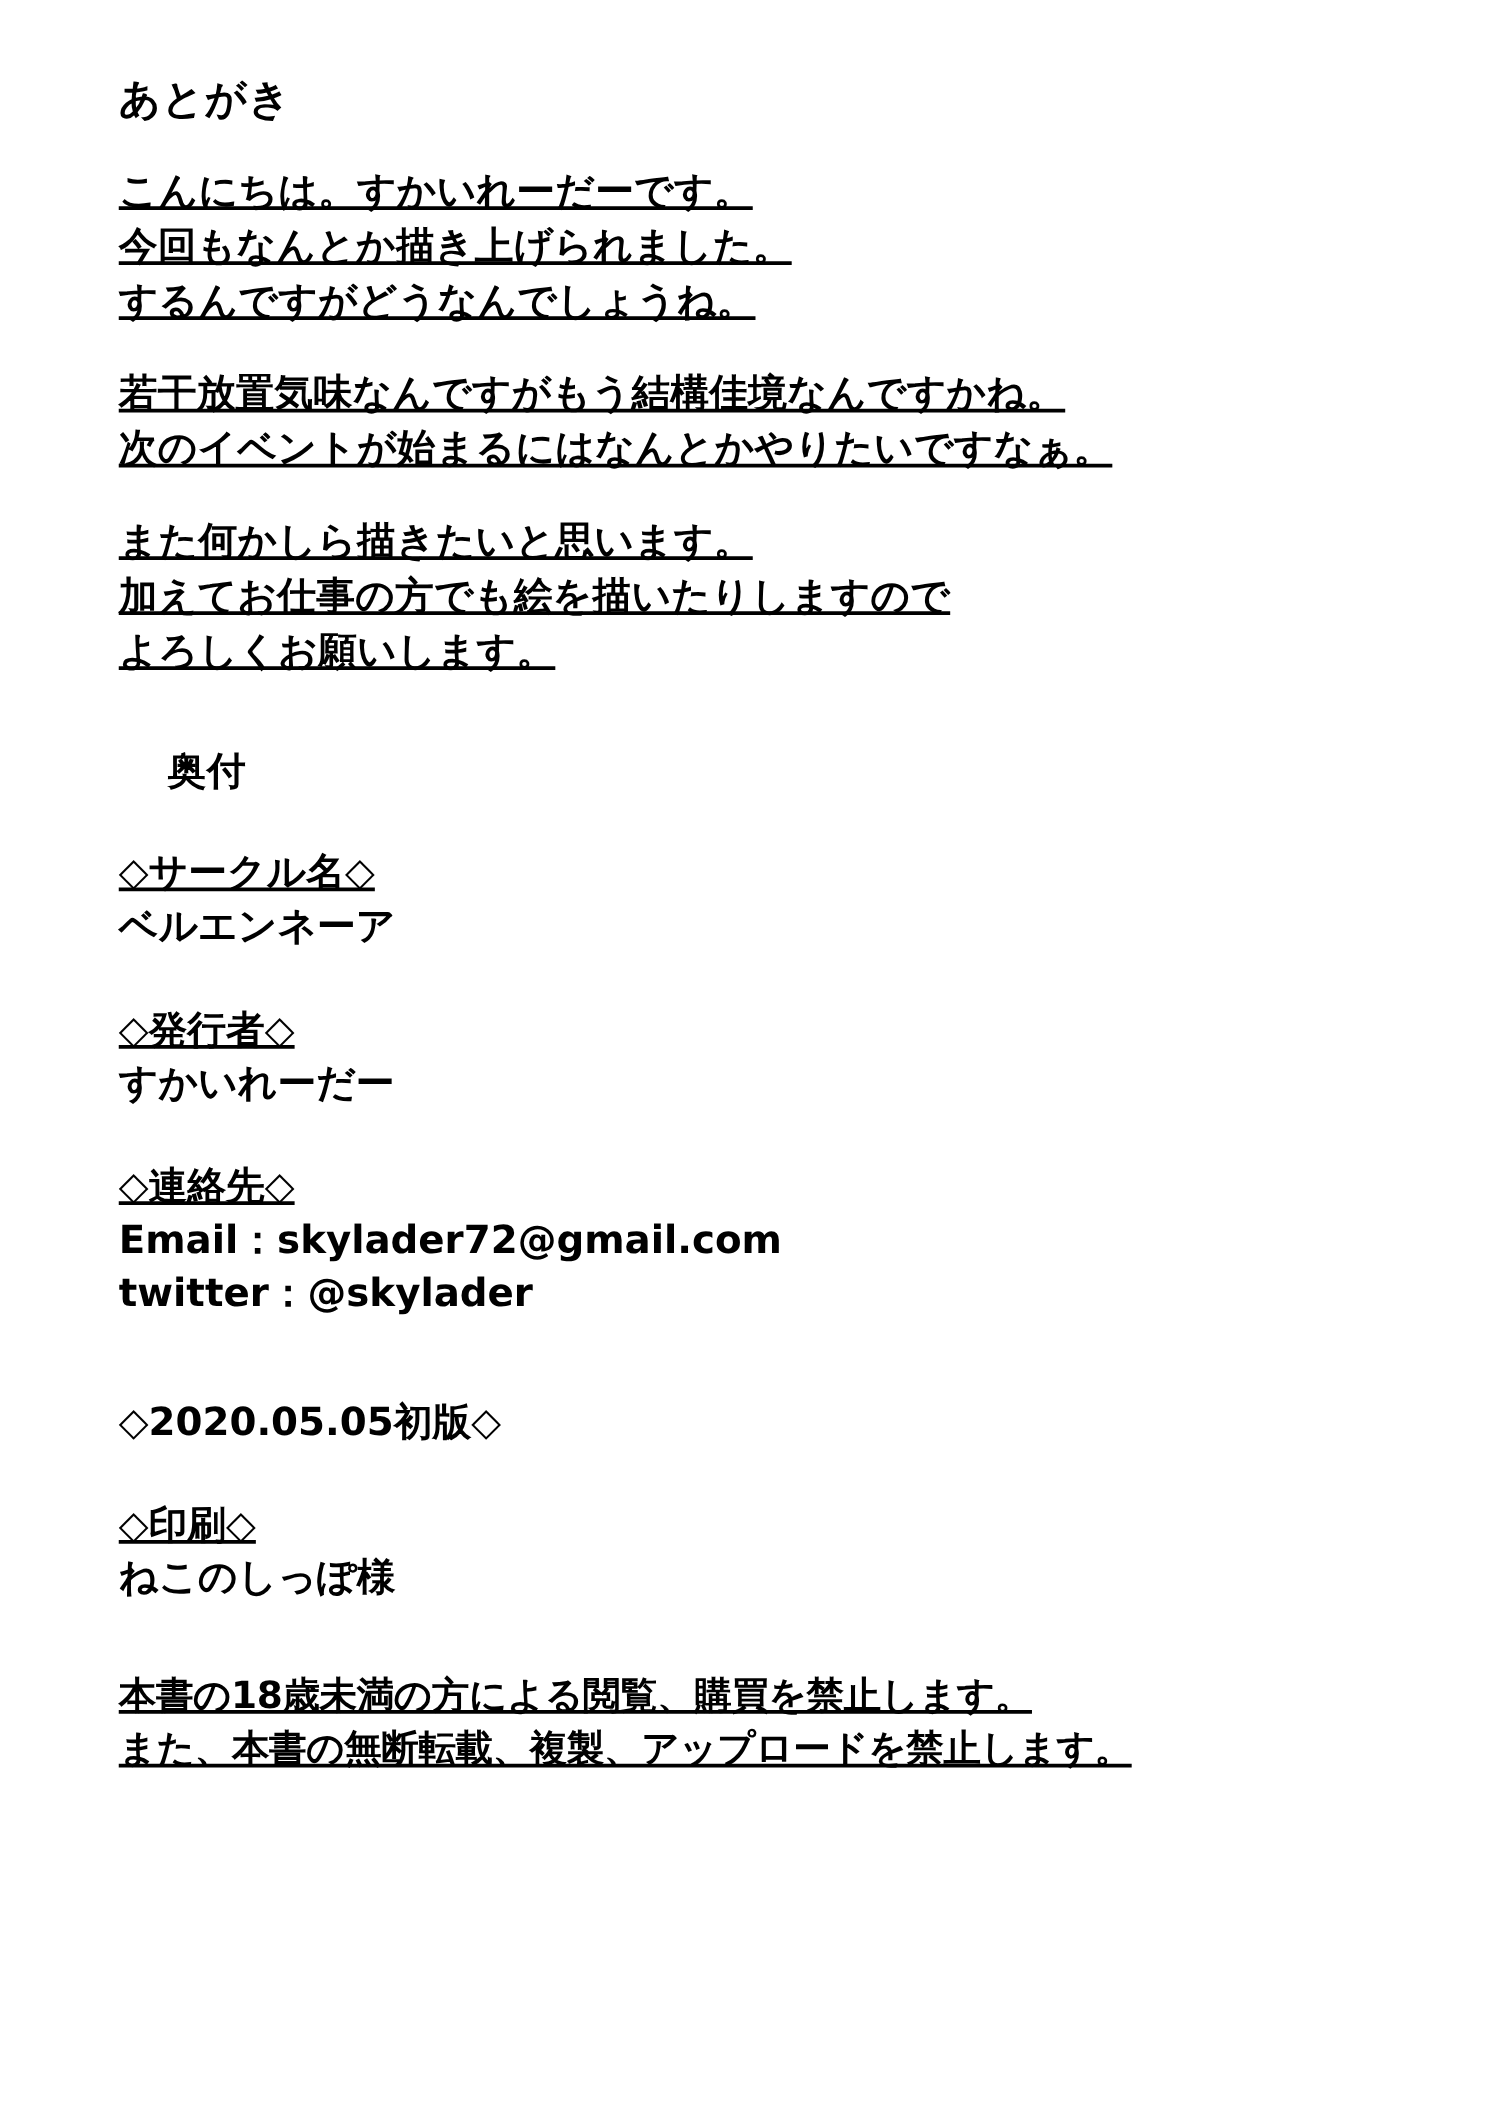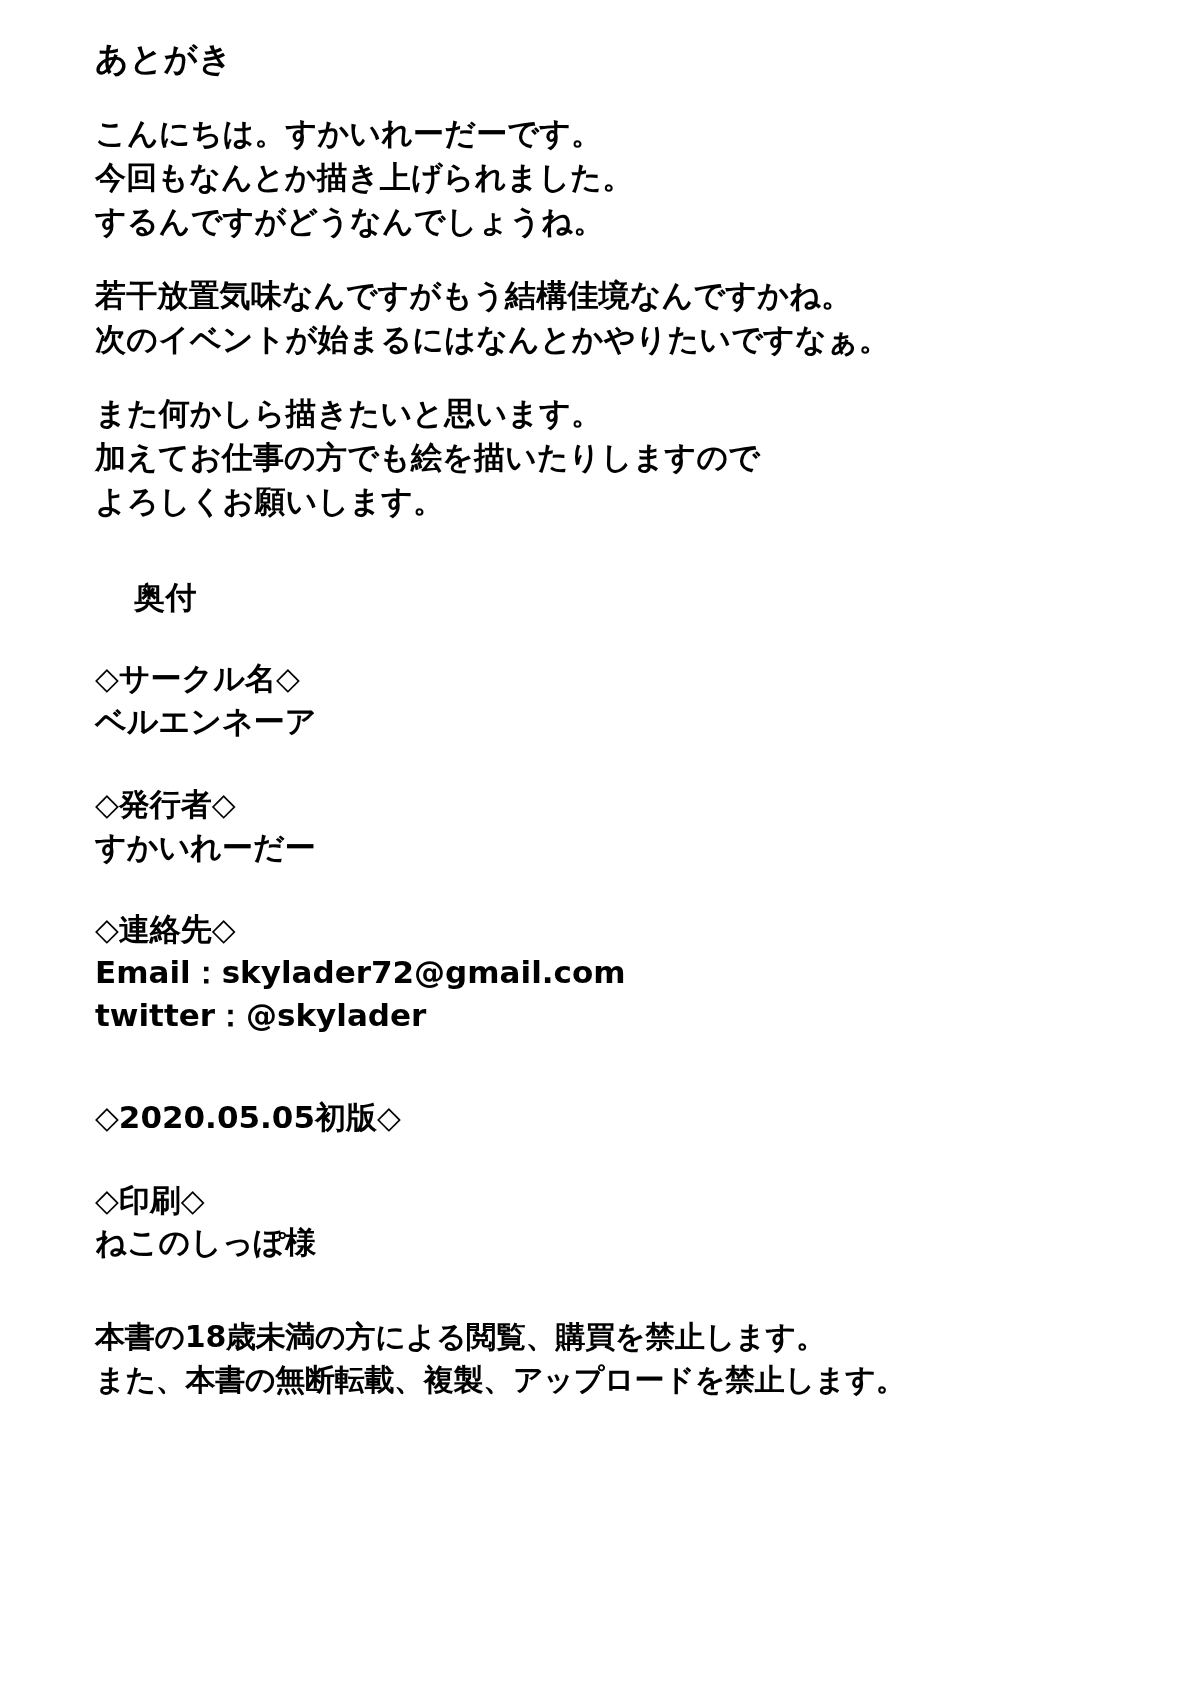--- a/index.html
+++ b/index.html
@@ -12,55 +12,57 @@
     height: 1691px;
     font-family: "DejaVu Sans", "Liberation Sans", sans-serif;
     color: #000000;
     overflow: hidden;
   }
   .page {
     position: relative;
     width: 1200px;
     height: 1691px;
     box-sizing: border-box;
-    padding: 20px 80px 0 95px;
+    padding: 40px 80px 0 95px;
   }
   .heading {
     font-size: 33px;
     font-weight: bold;
     letter-spacing: 0.02em;
     line-height: 1.3;
     margin: 0;
   }
   .afterword-heading {
     margin-top: 18px;
   }
   .block {
     margin-top: 30px;
   }
   .line {
     font-size: 31px;
     font-weight: bold;
     line-height: 1.42;
     letter-spacing: 0.005em;
     white-space: pre;
+    text-decoration: underline;
   }
   .colophon-heading {
     margin-top: 54px;
     font-size: 31px;
     margin-left: 39px;
   }
   .entry {
     margin-top: 40px;
   }
   .entry .label {
     font-size: 31px;
     font-weight: bold;
     line-height: 1.38;
     white-space: pre;
+    text-decoration: underline;
   }
   .entry .value {
     font-size: 31px;
     font-weight: bold;
     line-height: 1.38;
     white-space: pre;
   }
   .date-line {
     margin-top: 60px;
     font-size: 31px;

